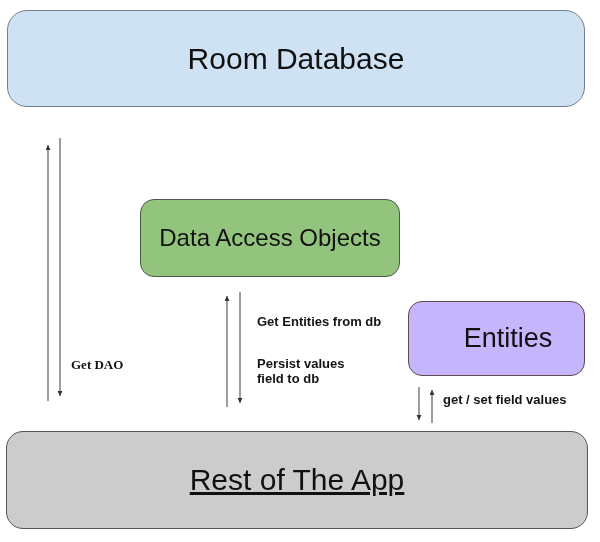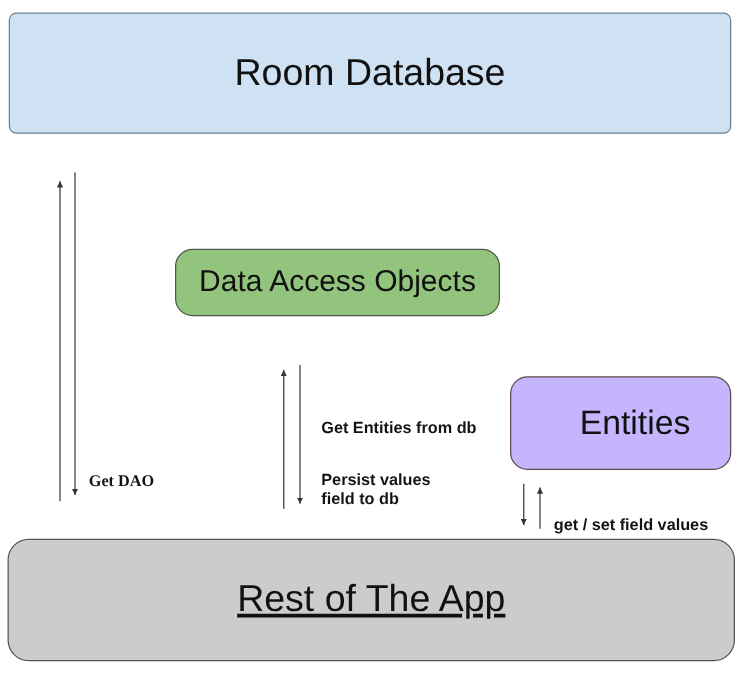--- a/index.html
+++ b/index.html
@@ -15,24 +15,24 @@
     position: absolute;
     display: flex;
     align-items: center;
     justify-content: center;
     color: #111111;
     box-sizing: border-box;
     border: 1.5px solid #575c61;
   }
   #node-room-database {
     left: 7px; top: 10px; width: 578px; height: 97px;
-    border-radius: 6px; font-size: 30px; border-color: #70808f;
+    border-radius: 20px; font-size: 30px; border-color: #70808f;
   }
   #node-dao {
-    left: 140px; top: 199px; width: 260px; height: 54px;
+    left: 140px; top: 199px; width: 260px; height: 78px;
     border-radius: 14px; font-size: 24px; border-color: #4e5a49;
   }
   #node-entities {
     left: 408px; top: 301px; width: 177px; height: 75px;
     border-radius: 14px; font-size: 27px; border-color: #5e4a4a;
   }
   #node-rest-of-app {
     left: 6px; top: 431px; width: 582px; height: 98px;
     border-radius: 17px; font-size: 30px; border-color: #565656; text-decoration: underline;
   }
@@ -41,21 +41,20 @@
     left: 0; top: 0;
     pointer-events: none;
   }
   .edge-label {
     position: absolute;
     font-size: 13px;
     font-weight: 700;
     color: #141414;
     line-height: 15px;
     white-space: nowrap;
-    margin-top: 20px;
   }
   #label-get-dao      { left: 71px;  top: 357px; font-family: Liberation Serif, serif; }
   #label-get-entities { left: 257px; top: 314px; }
   #label-persist      { left: 257px; top: 356px; }
   #label-get-set      { left: 443px; top: 392px; }
 </style>
 </head>
 <body>
 
 <div id="canvas">

